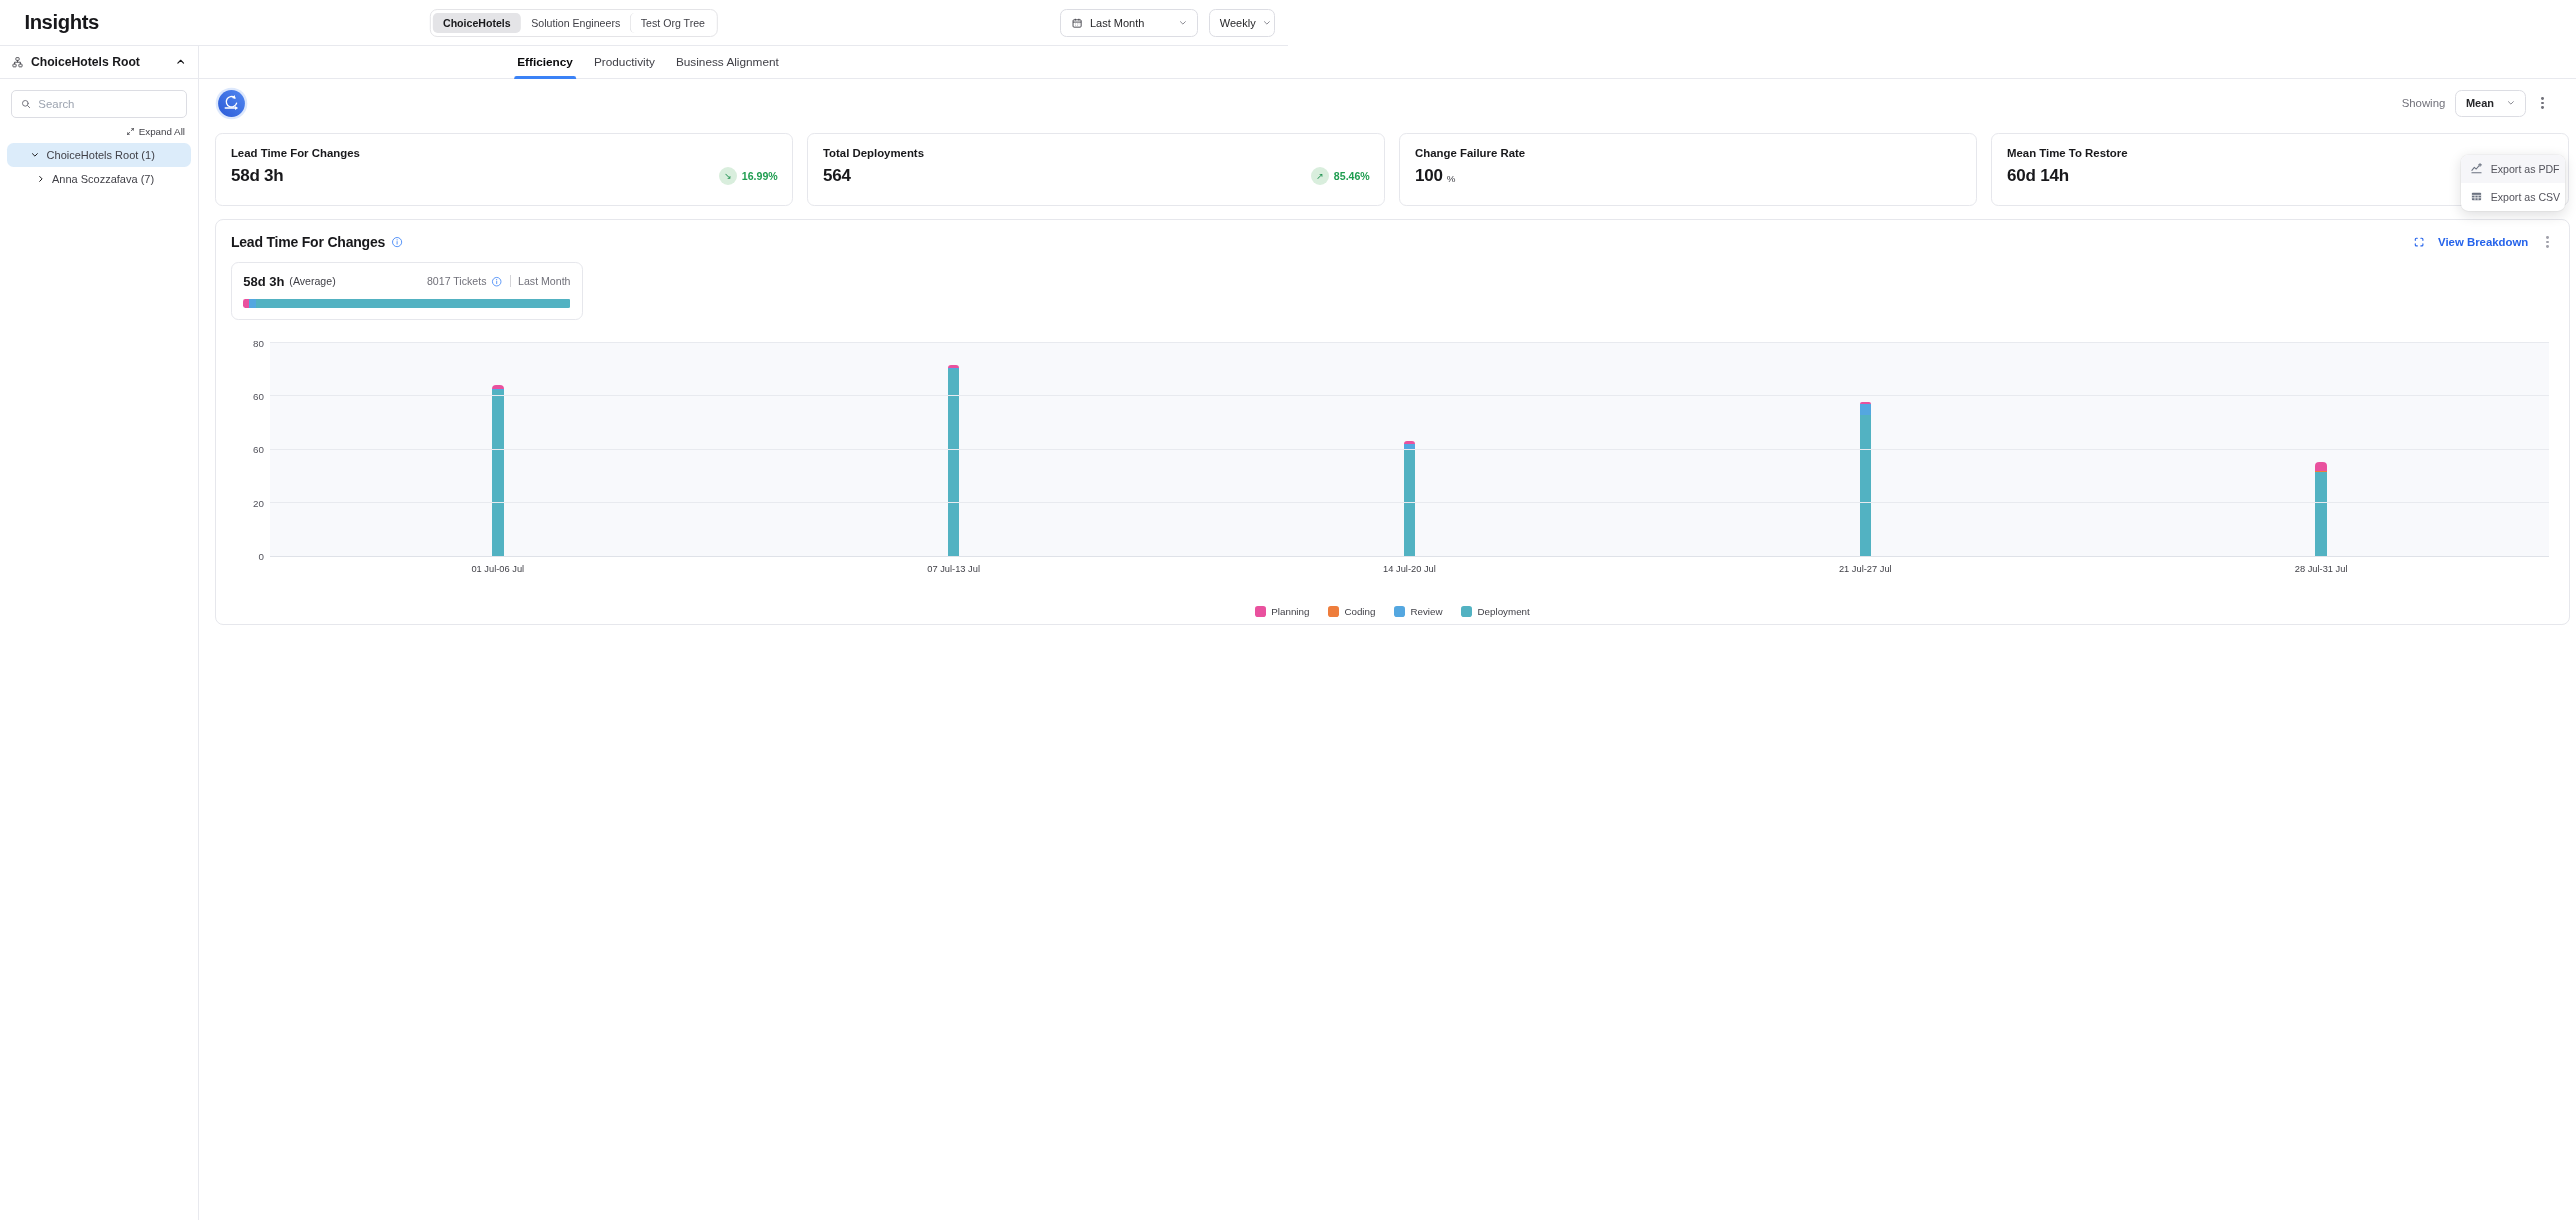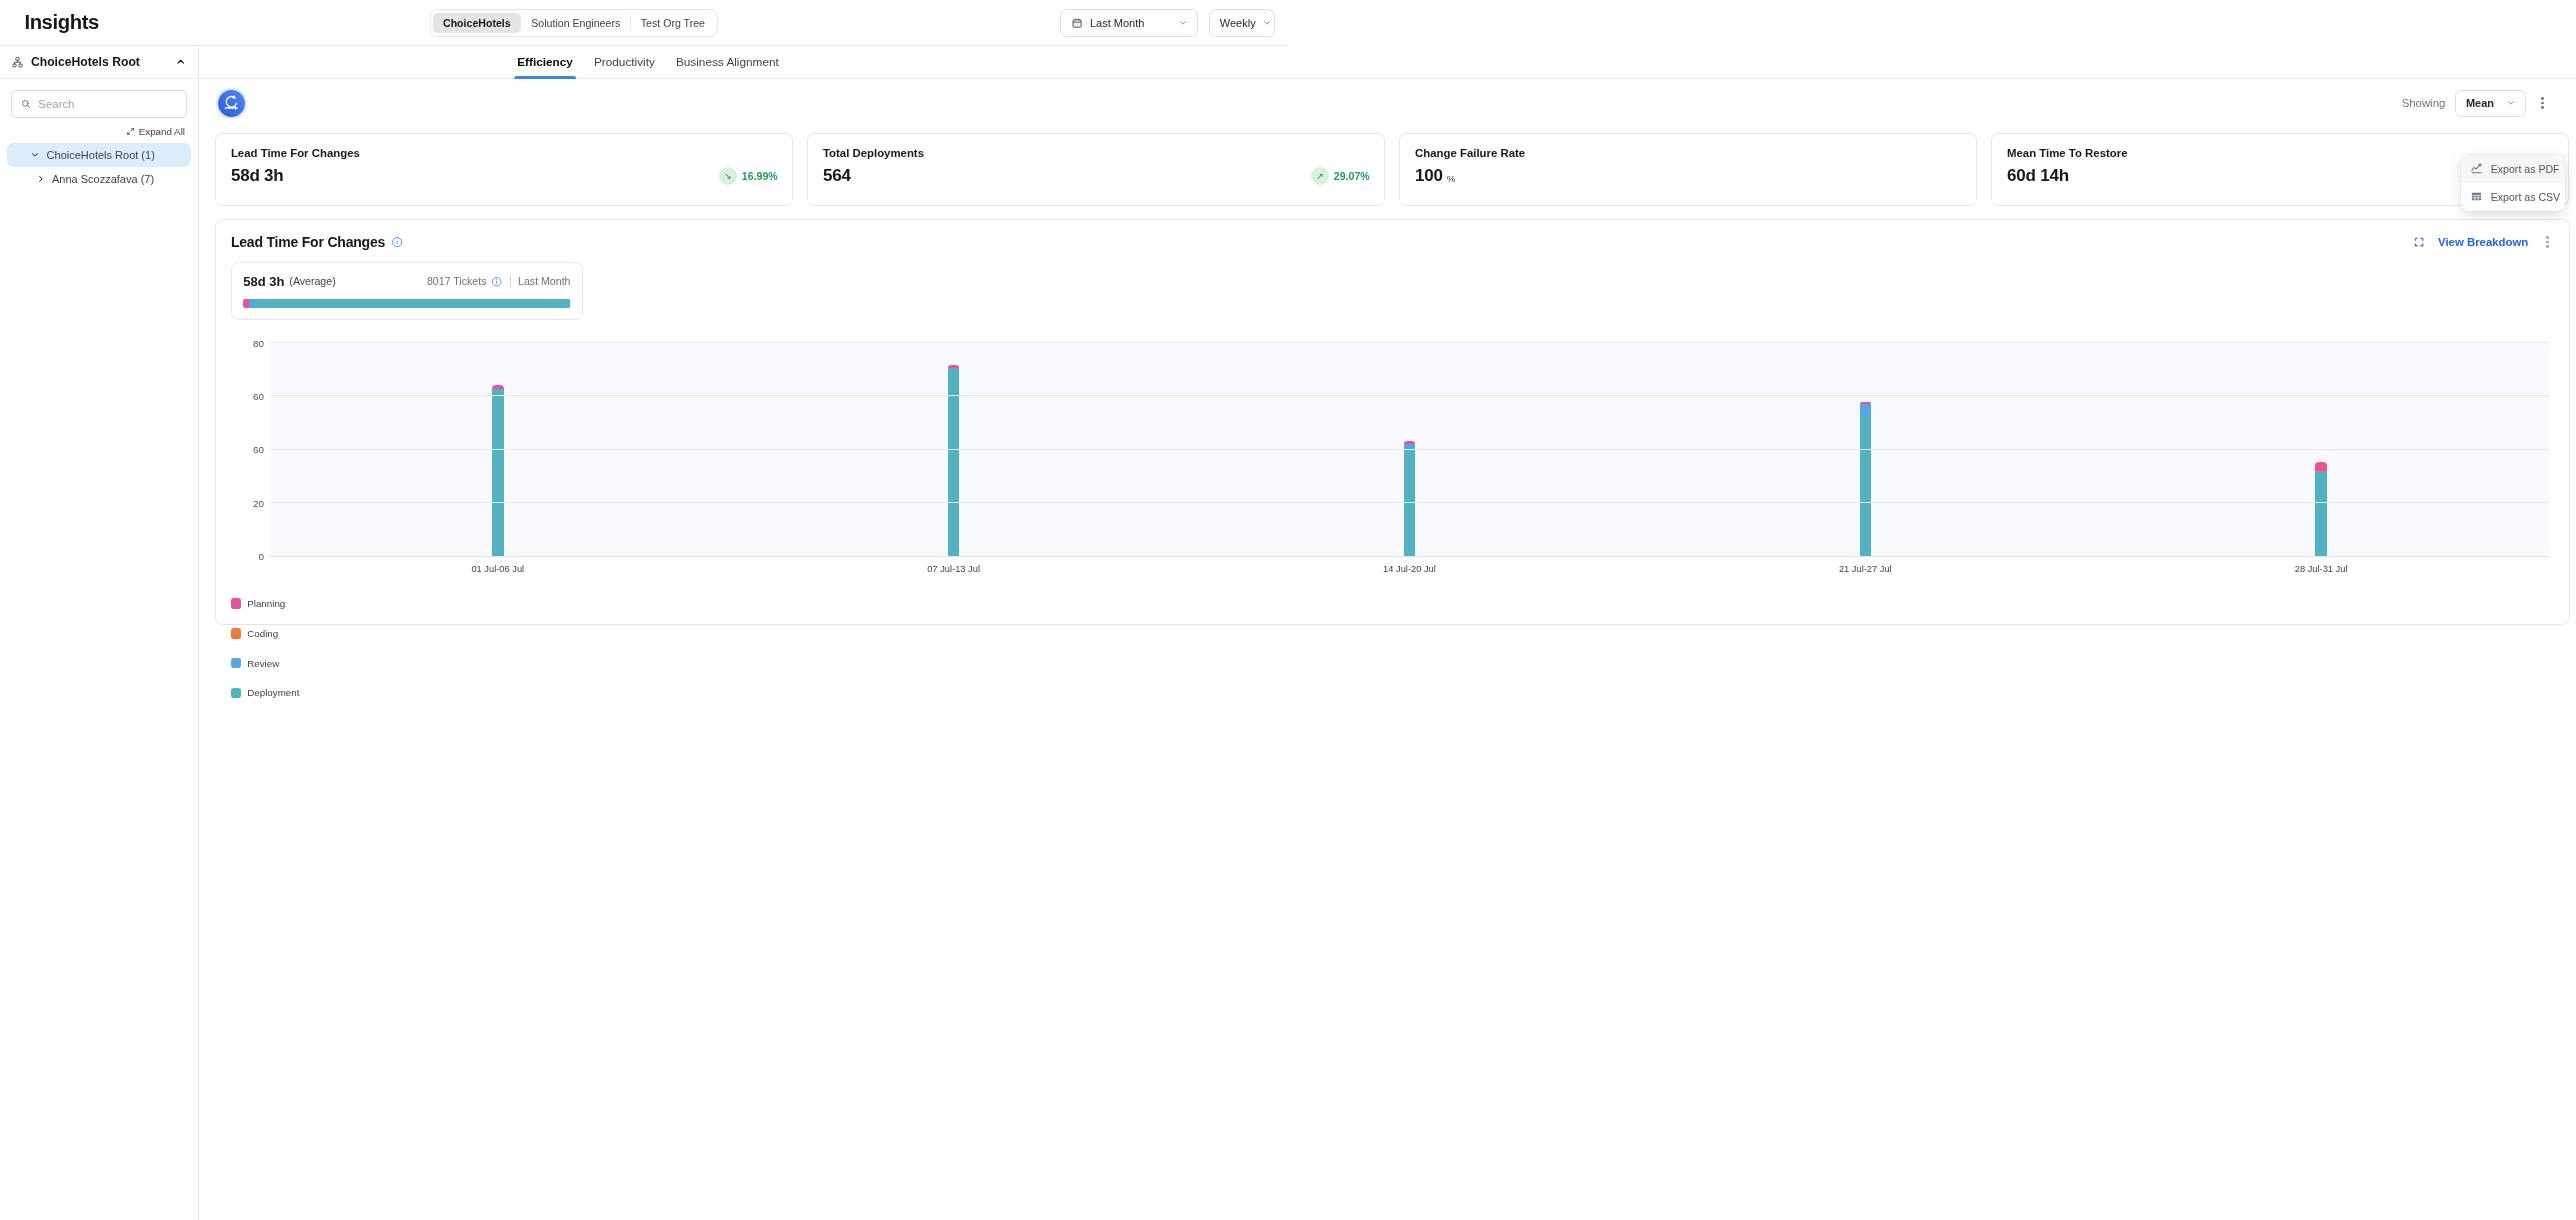--- a/index.html
+++ b/index.html
@@ -106,21 +106,21 @@
           border-top:0.8px solid #e8eaef; border-bottom:0.8px solid #dfe2e8; }
   .gridline { position:absolute; left:0; right:0; height:0.8px; background:#e8eaef; }
   .ytick { position:absolute; left:-37px; width:31px; text-align:right; font-size:9.8px; color:#52525b; }
   .bars { position:absolute; left:0; right:0; top:0; bottom:0; display:flex; }
   .bar-slot { flex:1; display:flex; align-items:flex-end; justify-content:center; }
   .bar { width:11.4px; height:100%; display:flex; flex-direction:column; justify-content:flex-end; }
   .bar-seg { width:100%; }
   .bar-seg.cap { border-radius:4.1px 4.1px 0 0; }
   .xlabels { display:flex; margin-left:39px; margin-right:4.9px; margin-top:7.3px; }
   .xlabel { flex:1; text-align:center; font-size:9.3px; color:#3f3f46; }
-  .legend { margin-top:24px; display:flex; justify-content:center; gap:18.7px;flex-direction:column; }
+  .legend { margin-top:32px; display:flex; justify-content:center; gap:18.7px; }
   .legend-item { display:flex; align-items:center; gap:5.7px; font-size:9.8px; color:#3f3f46; }
   .legend-swatch { width:10.6px; height:10.6px; border-radius:2.8px; }
 
   svg { display:block; }
 </style>
 </head>
 <body>
 
 <div class="app-header">
   <div class="app-title">Insights</div>
@@ -299,21 +299,21 @@
               <span class="badge-pct">16.99%</span>
             </div>
           </div>
         </div>
         <div class="card">
           <div class="card-title">Total Deployments</div>
           <div class="card-valrow">
             <span class="card-value">564</span>
             <div class="badge-group">
               <span class="badge-circ">↗</span>
-              <span class="badge-pct">29.07%</span>
+              <span class="badge-pct">85.46%</span>
             </div>
           </div>
         </div>
         <div class="card">
           <div class="card-title">Change Failure Rate</div>
           <div class="card-valrow">
             <span class="card-value">100</span>
             <span class="card-suffix">%</span>
           </div>
         </div>

